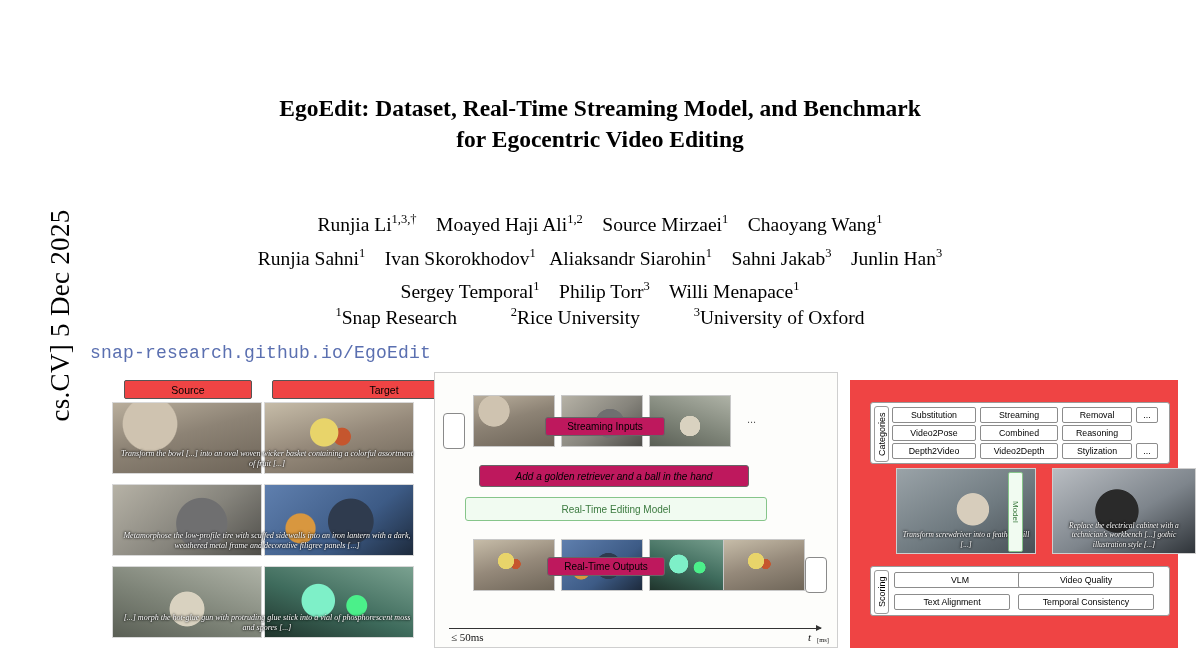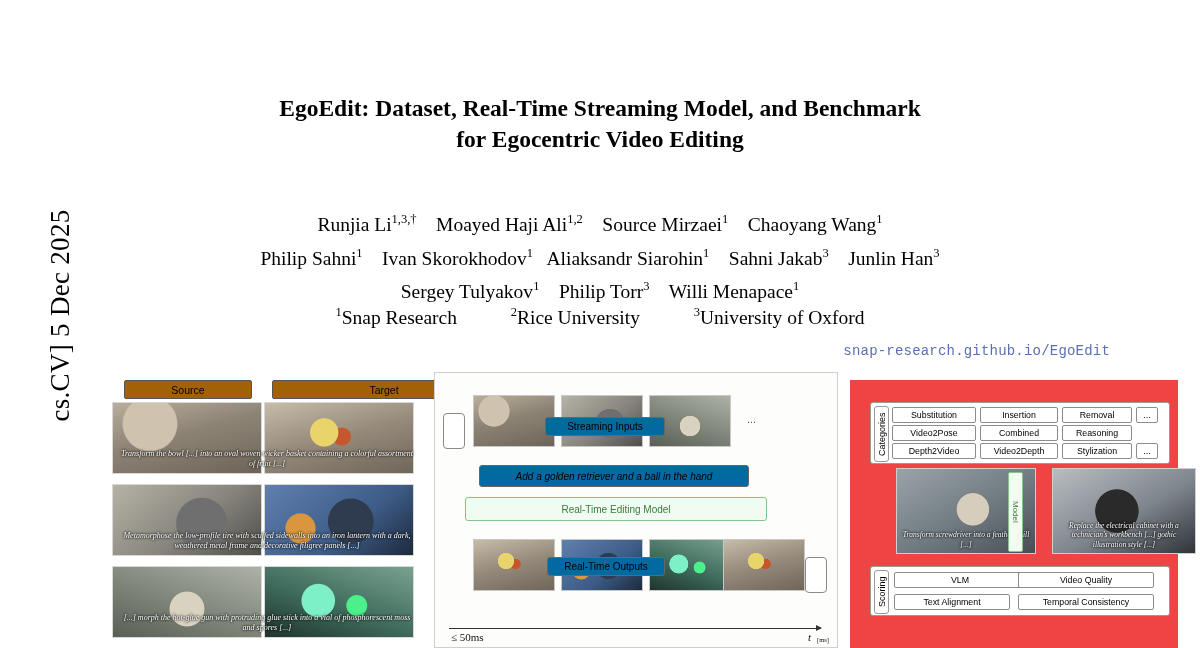--- a/index.html
+++ b/index.html
@@ -75,23 +75,23 @@
     text-align: center;
     font-size: 19.5px;
   }
   .affils .gap { display: inline-block; width: 44px; }
   .affils sup { font-size: 12.5px; vertical-align: super; }
   .url {
     position: absolute;
     left: 0;
     top: 343px;
     width: 1020px;
-    text-align: right;
+    text-align: left;
     font-family: "Liberation Mono", monospace;
-    font-size: 14px;
+    font-size: 18px;
     color: #5a6fb0;
     letter-spacing: 0.2px;
   }
 
   
   .figure {
     position: absolute;
     left: 22px;
     top: 372px;
     width: 1066px;
@@ -102,21 +102,21 @@
   .panel-left {
     position: absolute;
     left: 0; top: 0;
     width: 310px; height: 276px;
   }
   .st-head {
     position: absolute;
     top: 8px;
     height: 17px;
     border: 1px solid #555;
-    background: #a16207;
+    background: #ef4444;
     font-size: 10.5px;
     font-family: "Liberation Sans", sans-serif;
     display: flex; align-items: center; justify-content: center;
     border-radius: 2px;
   }
   .st-head.src { left: 12px; width: 126px; }
   .st-head.tgt { left: 160px; width: 126px; padding-left: 48px; }
 
   .grid-row {
     position: absolute;
@@ -195,21 +195,21 @@
     position: absolute;
     height: 52px;
     width: 82px;
     border: 1px solid #c8c8c8;
     box-sizing: border-box;
     overflow: hidden;
   }
   .lbl-chip {
     position: absolute;
     border: 1px solid #666;
-    background: #0369a1;
+    background: #be185d;
     border-radius: 3px;
     font-family: "Liberation Sans", sans-serif;
     font-size: 10px;
     display: flex; align-items: center; justify-content: center;
     text-align: center;
   }
   .chip-green {
     border: 1px solid #86c58a;
     background: #f1fbf1;
     color: #3b7a3f;
@@ -336,28 +336,28 @@
   </div>
 
   <div class="authors">
     <div>
       <span>Runjia Li</span><sup>1,3,†</sup>&nbsp;&nbsp;&nbsp;
       <span>Moayed Haji Ali</span><sup>1,2</sup>&nbsp;&nbsp;&nbsp;
       <span>Source Mirzaei</span><sup>1</sup>&nbsp;&nbsp;&nbsp;
       <span>Chaoyang Wang</span><sup>1</sup>
     </div>
     <div>
-      <span>Philip Sahni</span><sup>1</sup>&nbsp;&nbsp;&nbsp;
+      <span>Runjia Sahni</span><sup>1</sup>&nbsp;&nbsp;&nbsp;
       <span>Ivan Skorokhodov</span><sup>1</sup>&nbsp;&nbsp;
       <span>Aliaksandr Siarohin</span><sup>1</sup>&nbsp;&nbsp;&nbsp;
       <span>Sahni Jakab</span><sup>3</sup>&nbsp;&nbsp;&nbsp;
       <span>Junlin Han</span><sup>3</sup>
     </div>
     <div>
-      <span>Sergey Tulyakov</span><sup>1</sup>&nbsp;&nbsp;&nbsp;
+      <span>Sergey Temporal</span><sup>1</sup>&nbsp;&nbsp;&nbsp;
       <span>Philip Torr</span><sup>3</sup>&nbsp;&nbsp;&nbsp;
       <span>Willi Menapace</span><sup>1</sup>
     </div>
   </div>
 
   <div class="affils">
     <sup>1</sup><span>Snap Research</span>
     <span class="gap"></span>
     <sup>2</sup><span>Rice University</span>
     <span class="gap"></span>
@@ -444,21 +444,21 @@
       <div class="tick-lbl" style="right:26px; bottom:4px; font-style:italic;">t</div>
       <div class="tick-lbl" style="right:8px; bottom:4px; font-size:6.5px;">[ms]</div>
     </div>
 
     <div class="panel-right">
 
       <div class="box" style="left:20px; top:22px; width:300px; height:62px;"></div>
       <div class="vert-label" style="left:24px; top:26px; width:13px; height:54px;">Categories</div>
 
       <div class="mini-chip" style="left:42px; top:27px; width:84px;">Substitution</div>
-      <div class="mini-chip" style="left:130px; top:27px; width:78px;">Insertion</div>
+      <div class="mini-chip" style="left:130px; top:27px; width:78px;">Streaming</div>
       <div class="mini-chip" style="left:212px; top:27px; width:70px;">Removal</div>
       <div class="mini-chip" style="left:286px; top:27px; width:22px;">...</div>
 
       <div class="mini-chip" style="left:42px; top:45px; width:84px;">Video2Pose</div>
       <div class="mini-chip" style="left:130px; top:45px; width:78px;">Combined</div>
       <div class="mini-chip" style="left:212px; top:45px; width:70px;">Reasoning</div>
 
       <div class="mini-chip" style="left:42px; top:63px; width:84px;">Depth2Video</div>
       <div class="mini-chip" style="left:130px; top:63px; width:78px;">Video2Depth</div>
       <div class="mini-chip" style="left:212px; top:63px; width:70px;">Stylization</div>

